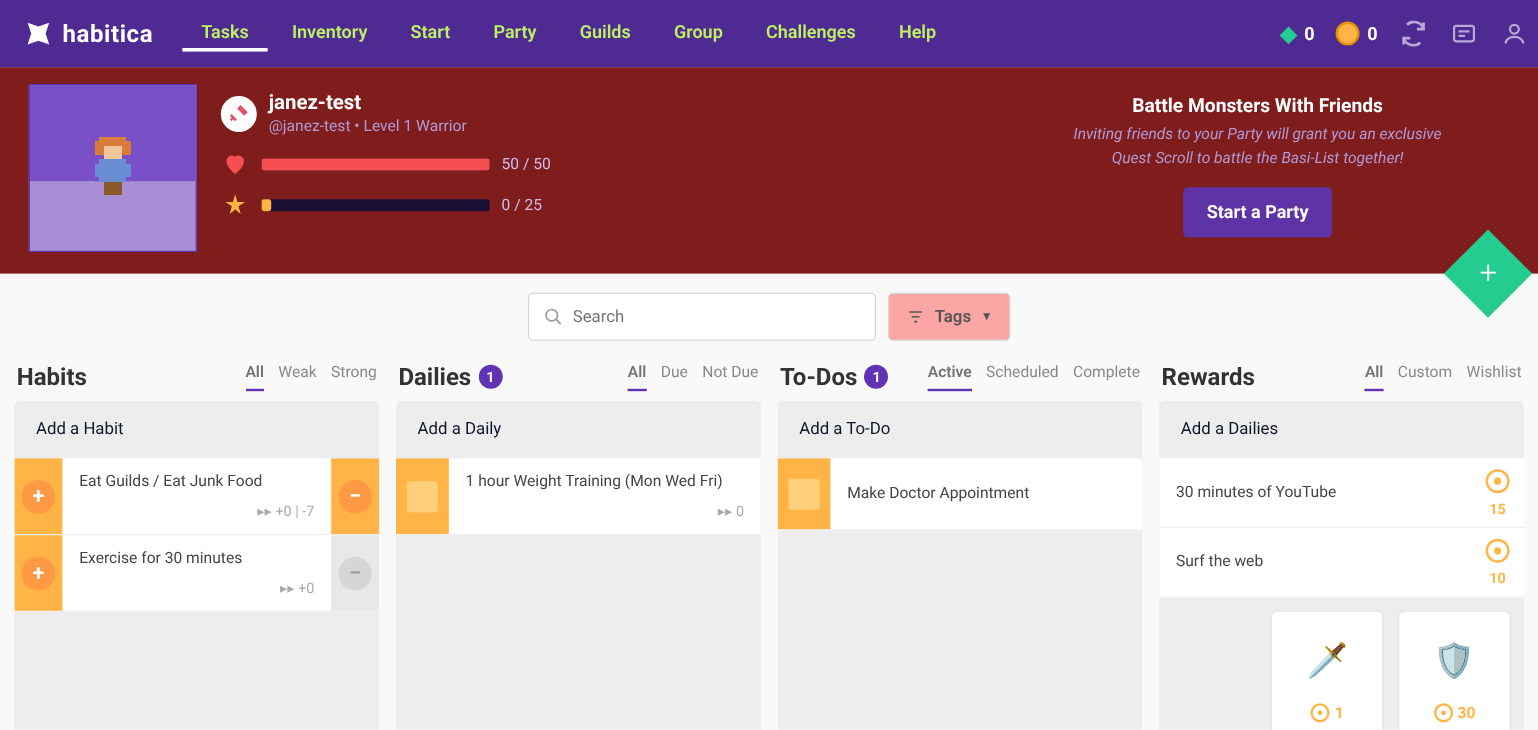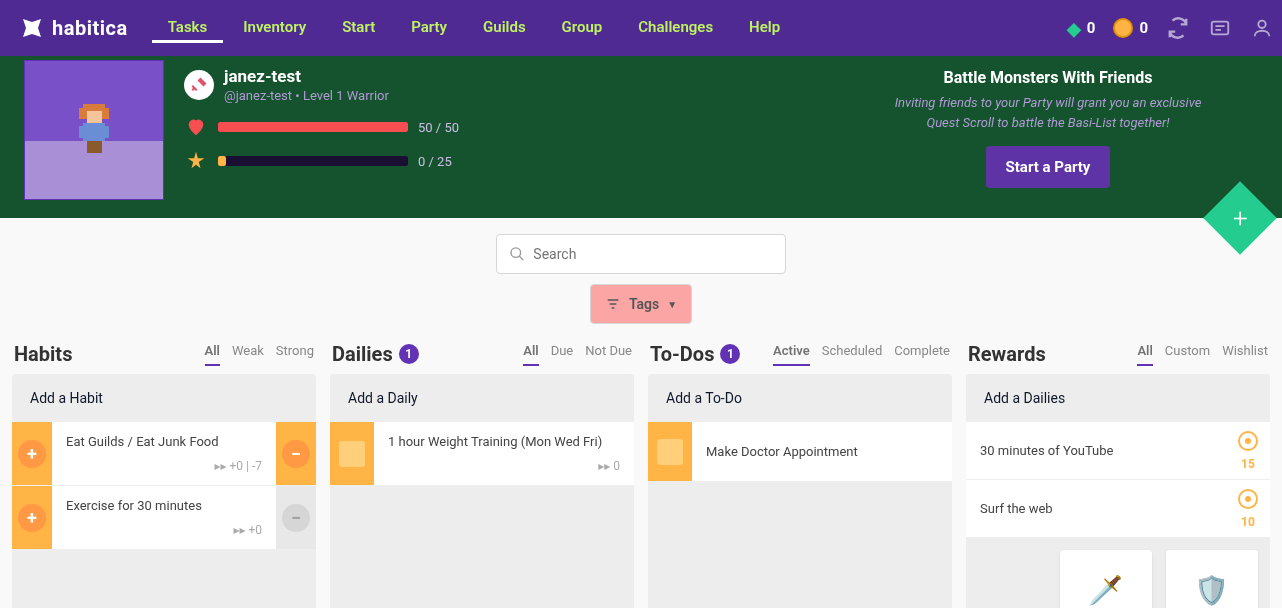--- a/index.html
+++ b/index.html
@@ -13,21 +13,21 @@
 .nav-link { color:#bef264; font-size:15px; font-weight:600; padding:4px 16px; cursor:pointer; position:relative; }
 .nav-link.active { border-bottom:3px solid #fff; }
 .nav-right { margin-left:auto; display:flex; align-items:center; gap:18px; }
 .currency { display:flex; align-items:center; gap:6px; font-weight:700; font-size:15px; }
 .gem-icon { color:#24cc8f; font-size:18px;}
 .gold-icon { width:20px; height:20px; background:#ffb445; border-radius:50%; border:2px solid #e59200; display:inline-block; }
 .nav-icon { width:24px; height:24px; color:#a5a1ac; cursor:pointer; display:flex; align-items:center; justify-content:center; }
 .nav-icon svg { width:22px; height:22px; }
 
 
-.hero { background:#14532d; display:flex; padding:4px 24px 18px 24px; position:relative; }
+.hero { background:#7f1d1d; display:flex; padding:14px 24px 18px 24px; position:relative; }
 .avatar-box { width:140px; height:140px; background:#a98fd6; margin-right:20px; position:relative; border:1px solid #6133b4; }
 .avatar-top { height:80px; background:#7950c7; }
 .avatar-sprite { position:absolute; left:50%; top:50%; transform:translate(-50%,-50%); width:60px; height:60px; }
 .user-area { color:#fff; padding-top:6px; }
 .user-row { display:flex; align-items:center; gap:10px; }
 .class-badge { width:30px; height:30px; background:#fff; border-radius:50%; display:flex; align-items:center; justify-content:center; }
 .username { font-weight:700; font-size:17px; }
 .user-sub { color:#b19ad6; font-size:13px; margin-top:2px; }
 .stats { margin-top:12px; }
 .stat-row { display:flex; align-items:center; gap:10px; margin-bottom:10px; }
@@ -36,21 +36,21 @@
 .bar-fill { height:100%; border-radius:2px; }
 .stat-text { font-size:13px; color:#cdbde8; }
 .party-cta { margin-left:auto; text-align:center; color:#fff; padding-top:8px; width:420px; }
 .party-title { font-weight:700; font-size:16px; margin-bottom:6px; }
 .party-desc { font-size:13px; font-style:italic; color:#b19ad6; line-height:1.5; margin-bottom:14px; padding:0 40px; }
 .party-btn { background:#5e33a6; color:#fff; border:none; padding:12px 20px; font-weight:700; font-size:15px; border-radius:4px; cursor:pointer; }
 .add-task-fab { position:absolute; right:16px; bottom:-26px; width:52px; height:52px; background:#24cc8f; transform:rotate(45deg); display:flex; align-items:center; justify-content:center; cursor:pointer; z-index:10; }
 .add-task-fab span { transform:rotate(-45deg); color:#fff; font-size:26px; font-weight:300; }
 
 
-.filter-bar { display:flex; align-items:center; justify-content:center; gap:10px; padding:16px 0 8px;flex-direction:column; }
+.filter-bar { display:flex; align-items:center; justify-content:center; gap:10px; padding:16px 0 8px; }
 .search-box { width:290px; height:40px; border:1px solid #d6d6d6; border-radius:4px; background:#fff; display:flex; align-items:center; padding:0 12px; gap:8px; color:#888; }
 .search-box input { border:none; outline:none; font-size:14px; width:100%; background:transparent; }
 .tags-btn { height:40px; border:1px solid #d6d6d6; border-radius:4px; background:#fca5a5; display:flex; align-items:center; gap:8px; padding:0 14px; font-size:14px; font-weight:600; color:#555; cursor:pointer; }
 
 
 .columns { display:flex; gap:14px; padding:2px 12px; }
 .col { flex:1; min-width:0; }
 .col-head { display:flex; align-items:center; padding:8px 2px; }
 .col-title { font-size:20px; font-weight:700; color:#333; }
 .badge-count { width:20px; height:20px; background:#6133b4; color:#fff; border-radius:50%; display:inline-flex; align-items:center; justify-content:center; font-size:12px; margin-left:6px; font-weight:700; }

